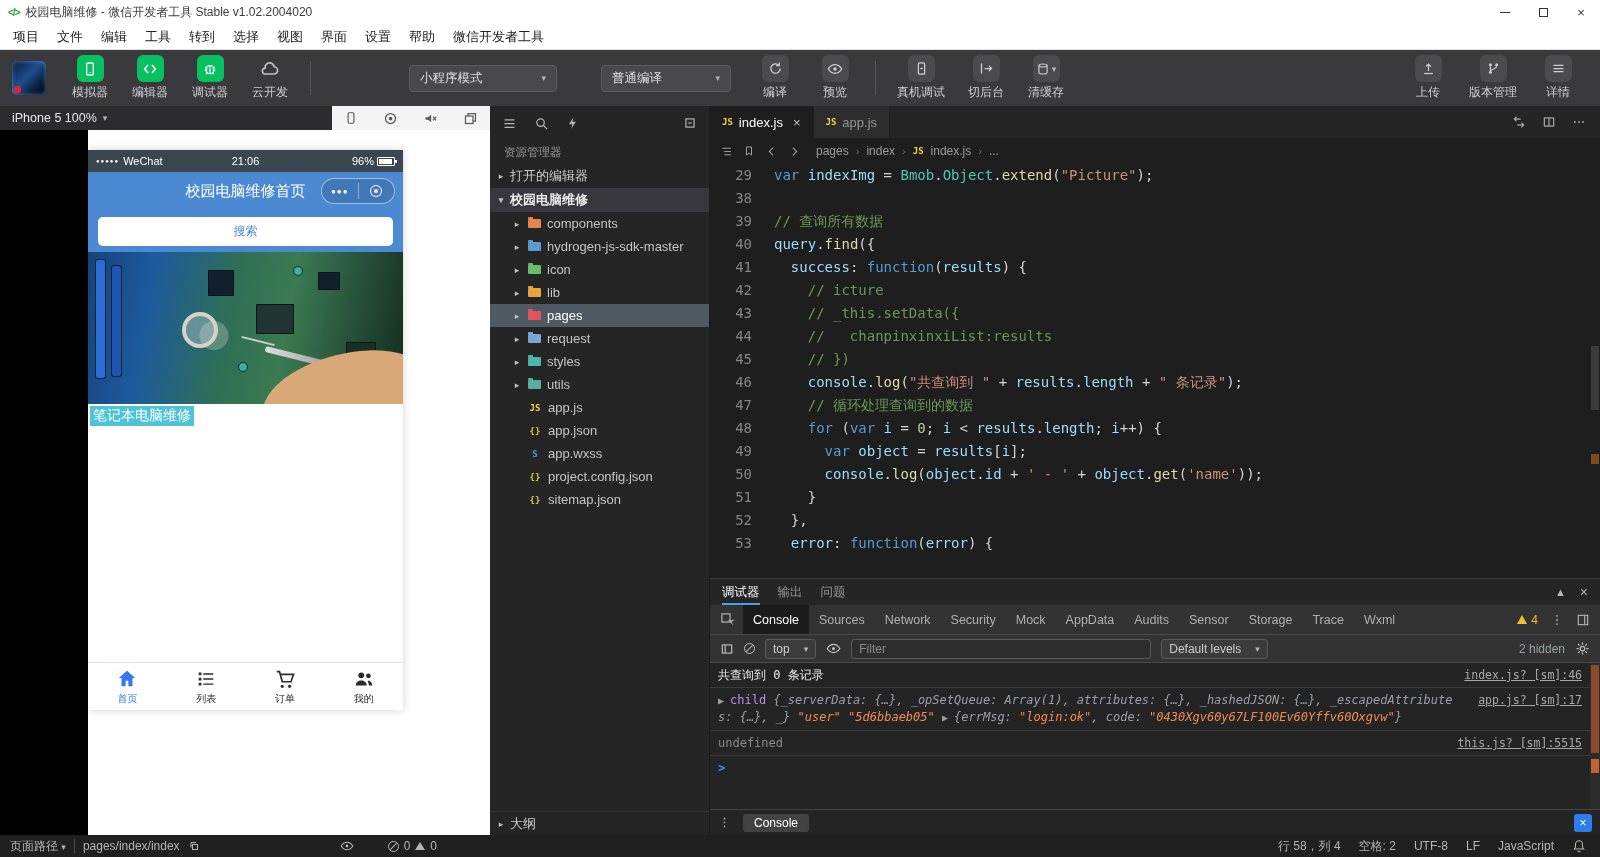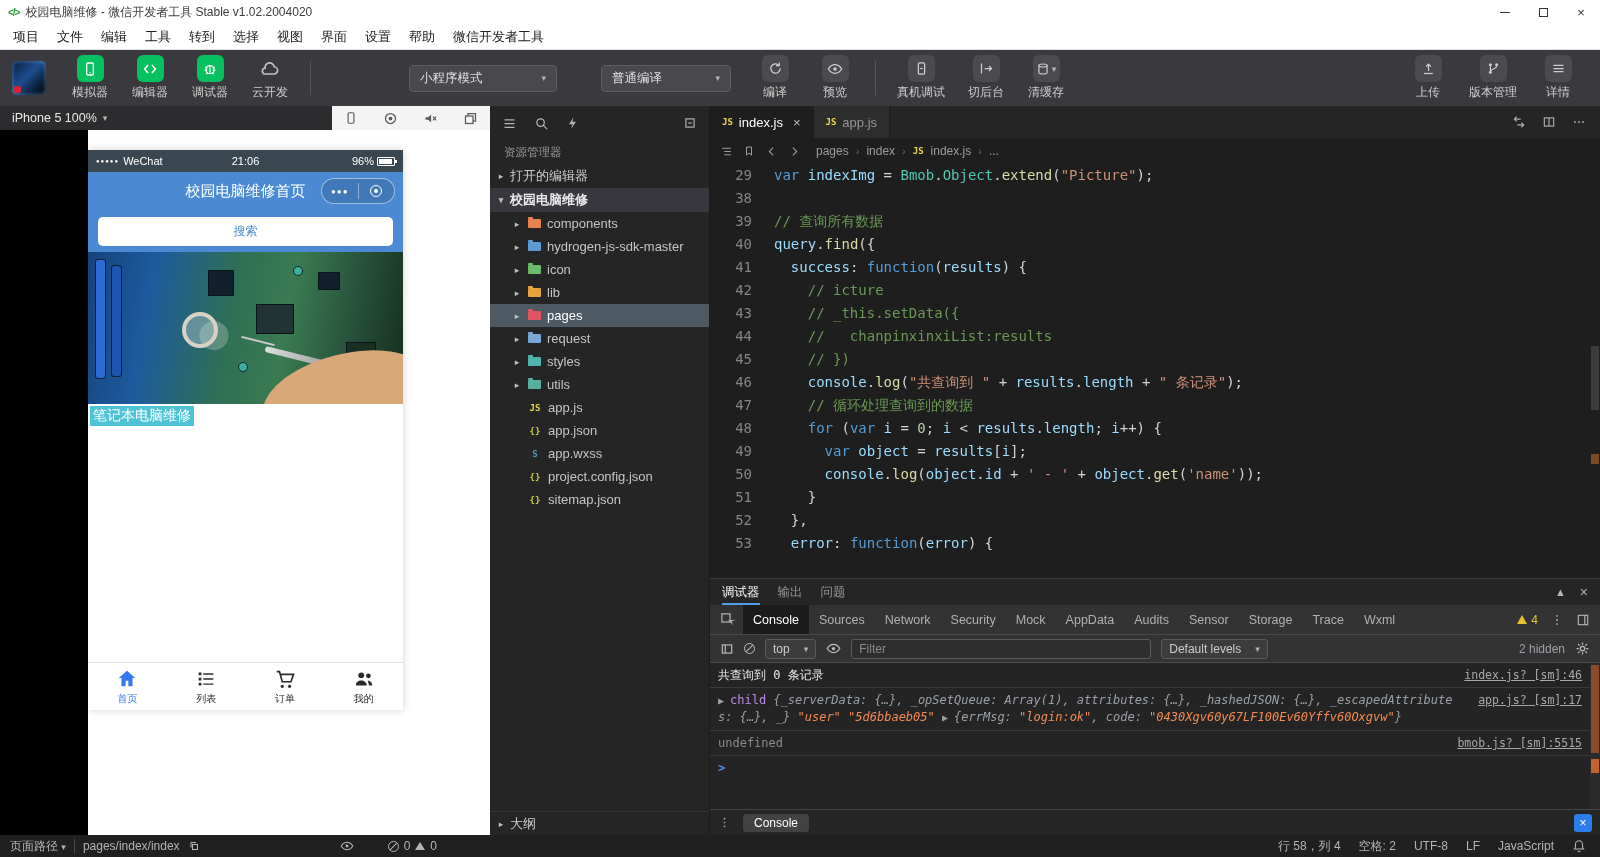--- a/index.html
+++ b/index.html
@@ -788,21 +788,21 @@
               <div class="con-msg">
                 <div class="con-text"><span class="cp-plain">共查询到 0 条记录</span></div>
                 <span class="con-src">index.js? [sm]:46</span>
               </div>
               <div class="con-msg">
                 <div class="con-text"><span class="cp-arrow">▶ </span><span class="cp-cls">child </span><span class="cp-obj">{_serverData: {…}, _opSetQueue: Array(1), attributes: {…}, _hashedJSON: {…}, _escapedAttributes: {…}, _} </span><span class="cp-str">"user" "5d6bbaeb05" </span><span class="cp-arrow">▶ </span><span class="cp-obj">{errMsg: </span><span class="cp-str">"login:ok"</span><span class="cp-obj">, code: </span><span class="cp-str">"0430Xgv60y67LF100Ev60Yffv60Oxgvw"</span><span class="cp-obj">}</span></div>
                 <span class="con-src">app.js? [sm]:17</span>
               </div>
               <div class="con-msg">
                 <div class="con-text"><span class="cp-muted">undefined</span></div>
-                <span class="con-src">bmob.js? [sm]:5515</span>
+                <span class="con-src">this.js? [sm]:5515</span>
               </div>
             </div>
           <div class="con-prompt" style="position:absolute;left:0;bottom:28px">&gt;</div>
           <div class="con-scroll">
               <div class="con-thumb"></div>
               <div class="con-mark"></div>
             </div>
         </div>
         <div class="dbg-footer">
           <span style="color:#b0b0b0">

